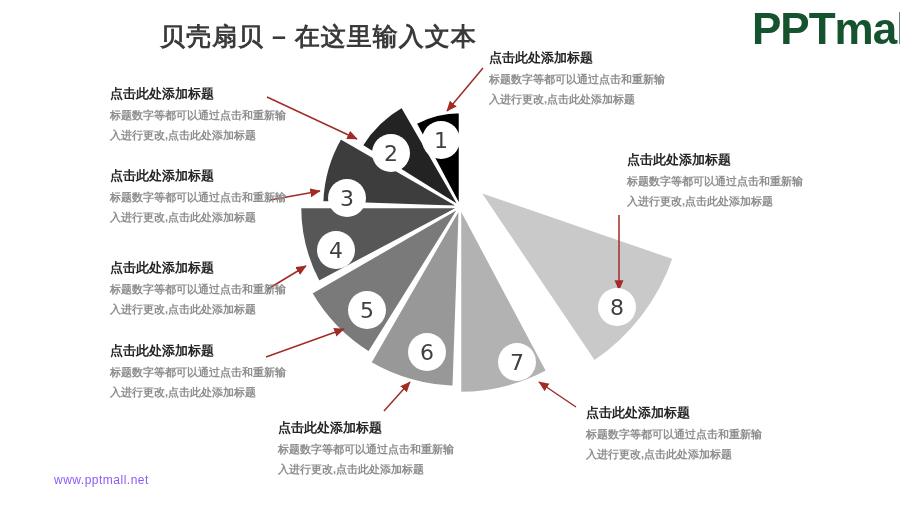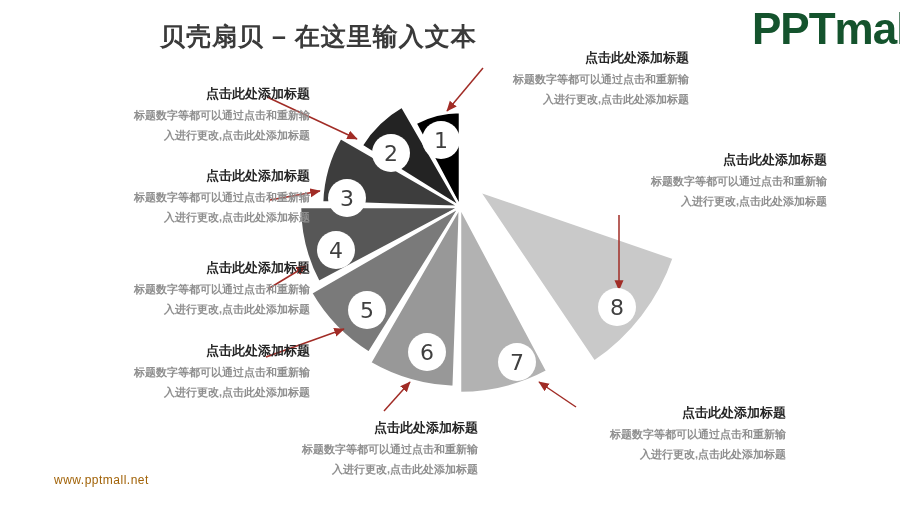--- a/index.html
+++ b/index.html
@@ -10,25 +10,25 @@
   .slide-title{
     position:absolute;left:160px;top:20px;margin:0;
     font-size:25px;font-weight:700;color:#3a3a3a;letter-spacing:1px;white-space:nowrap;
   }
   .logo{
     position:absolute;left:752px;top:4px;
     font-size:44px;font-weight:700;color:#14532d;letter-spacing:-1px;white-space:nowrap;
   }
   .watermark{
     position:absolute;left:54px;top:473px;
-    font-size:12px;color:#a16207;letter-spacing:.5px;white-space:nowrap;
+    font-size:12px;color:#8b5cf6;letter-spacing:.5px;white-space:nowrap;
   }
   .fan{position:absolute;left:0;top:0;}
   .fan text{font-family:"DejaVu Sans","Liberation Sans",sans-serif;}
-  .tblock{position:absolute;width:200px;text-align:right;}
+  .tblock{position:absolute;width:200px;}
   .tb-title{font-size:13px;font-weight:700;color:#262626;line-height:15px;margin-bottom:4px;white-space:nowrap;}
   .tb-line{font-size:11px;color:#8f8f8f;line-height:20px;white-space:nowrap;font-weight:bold;}
 </style>
 </head>
 <body>
 
 <div class="slide">
 
   <h1 class="slide-title">贝壳扇贝 – 在这里输入文本</h1>
 

